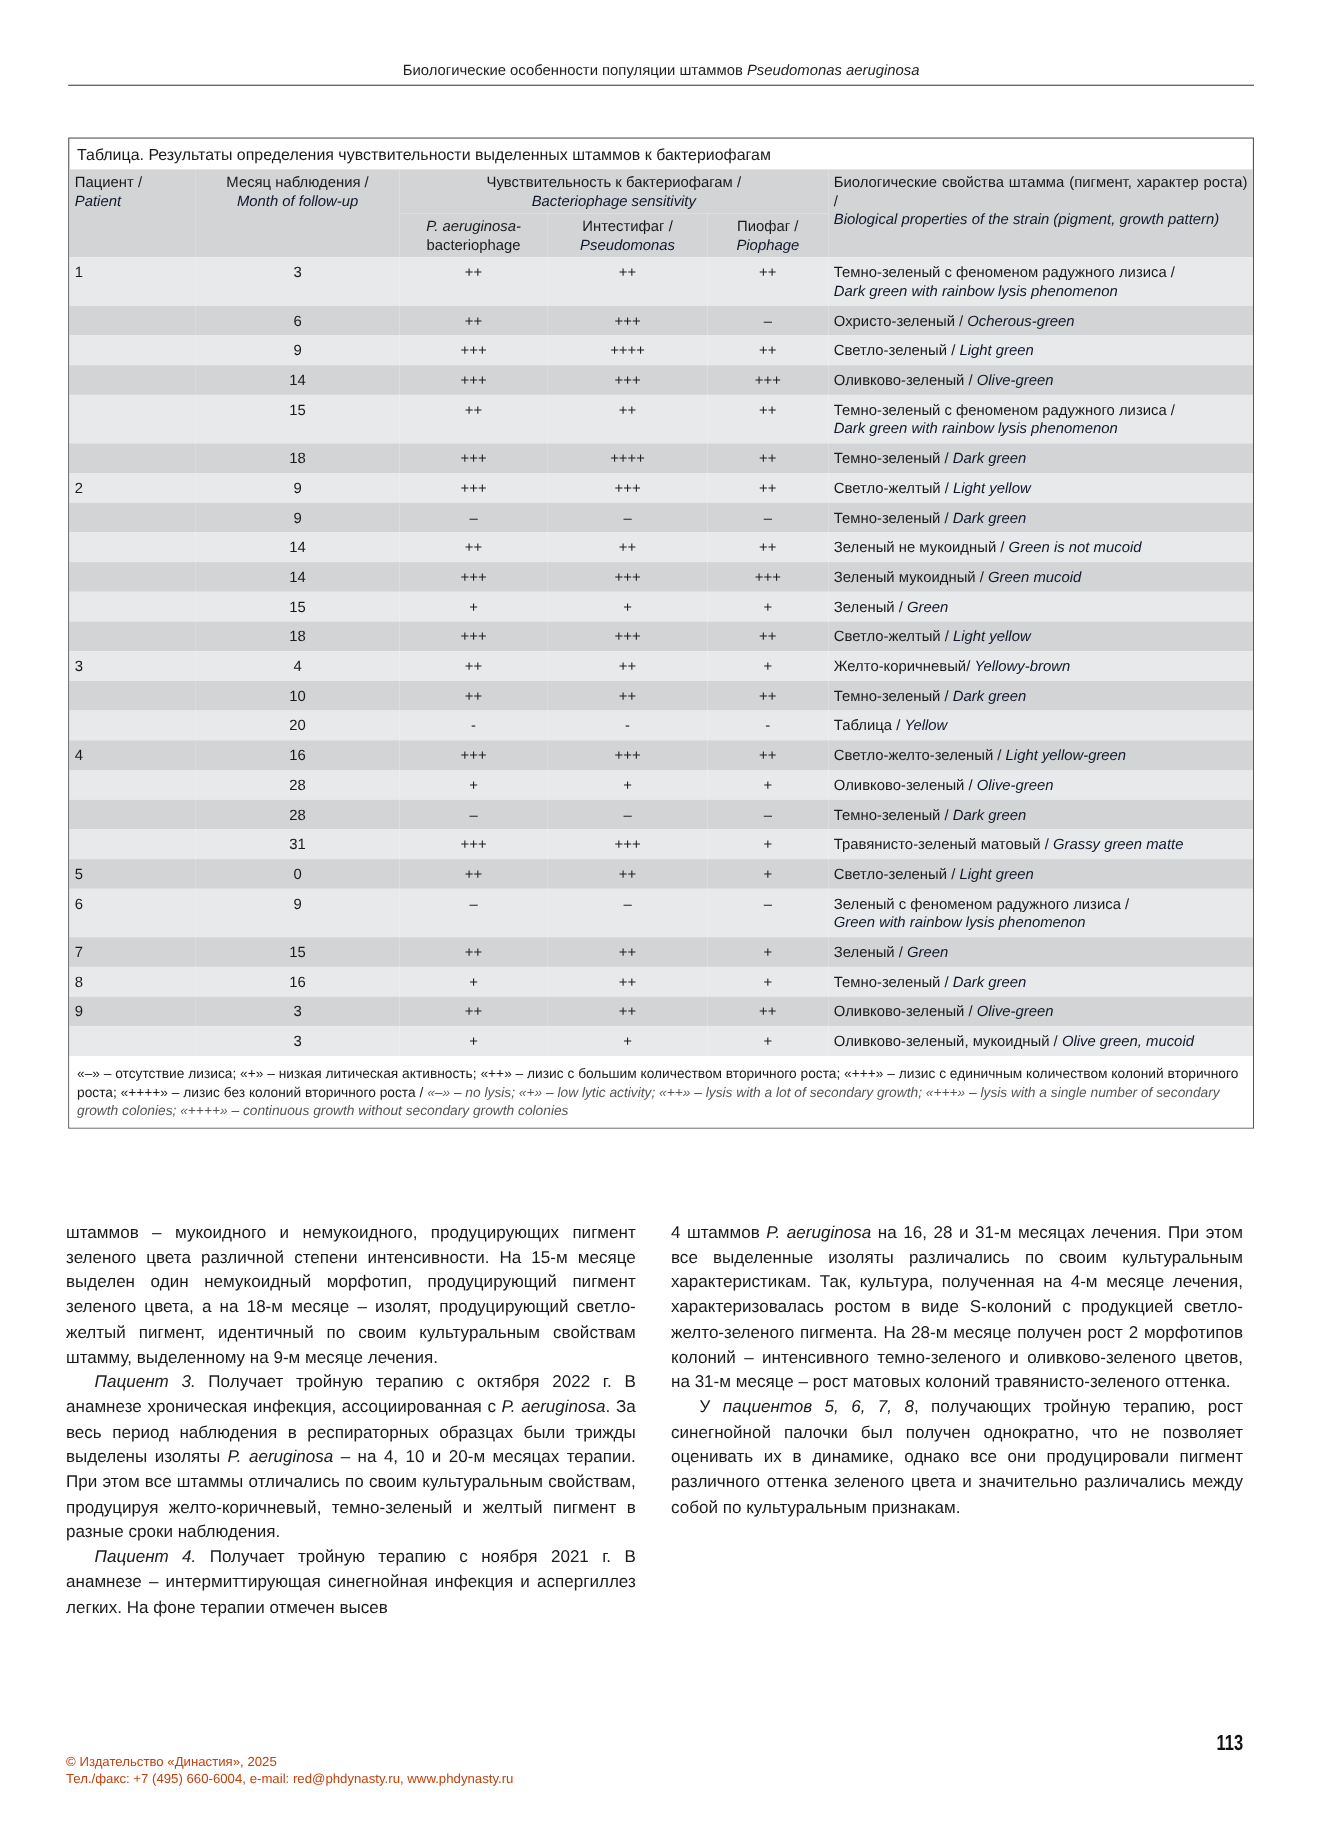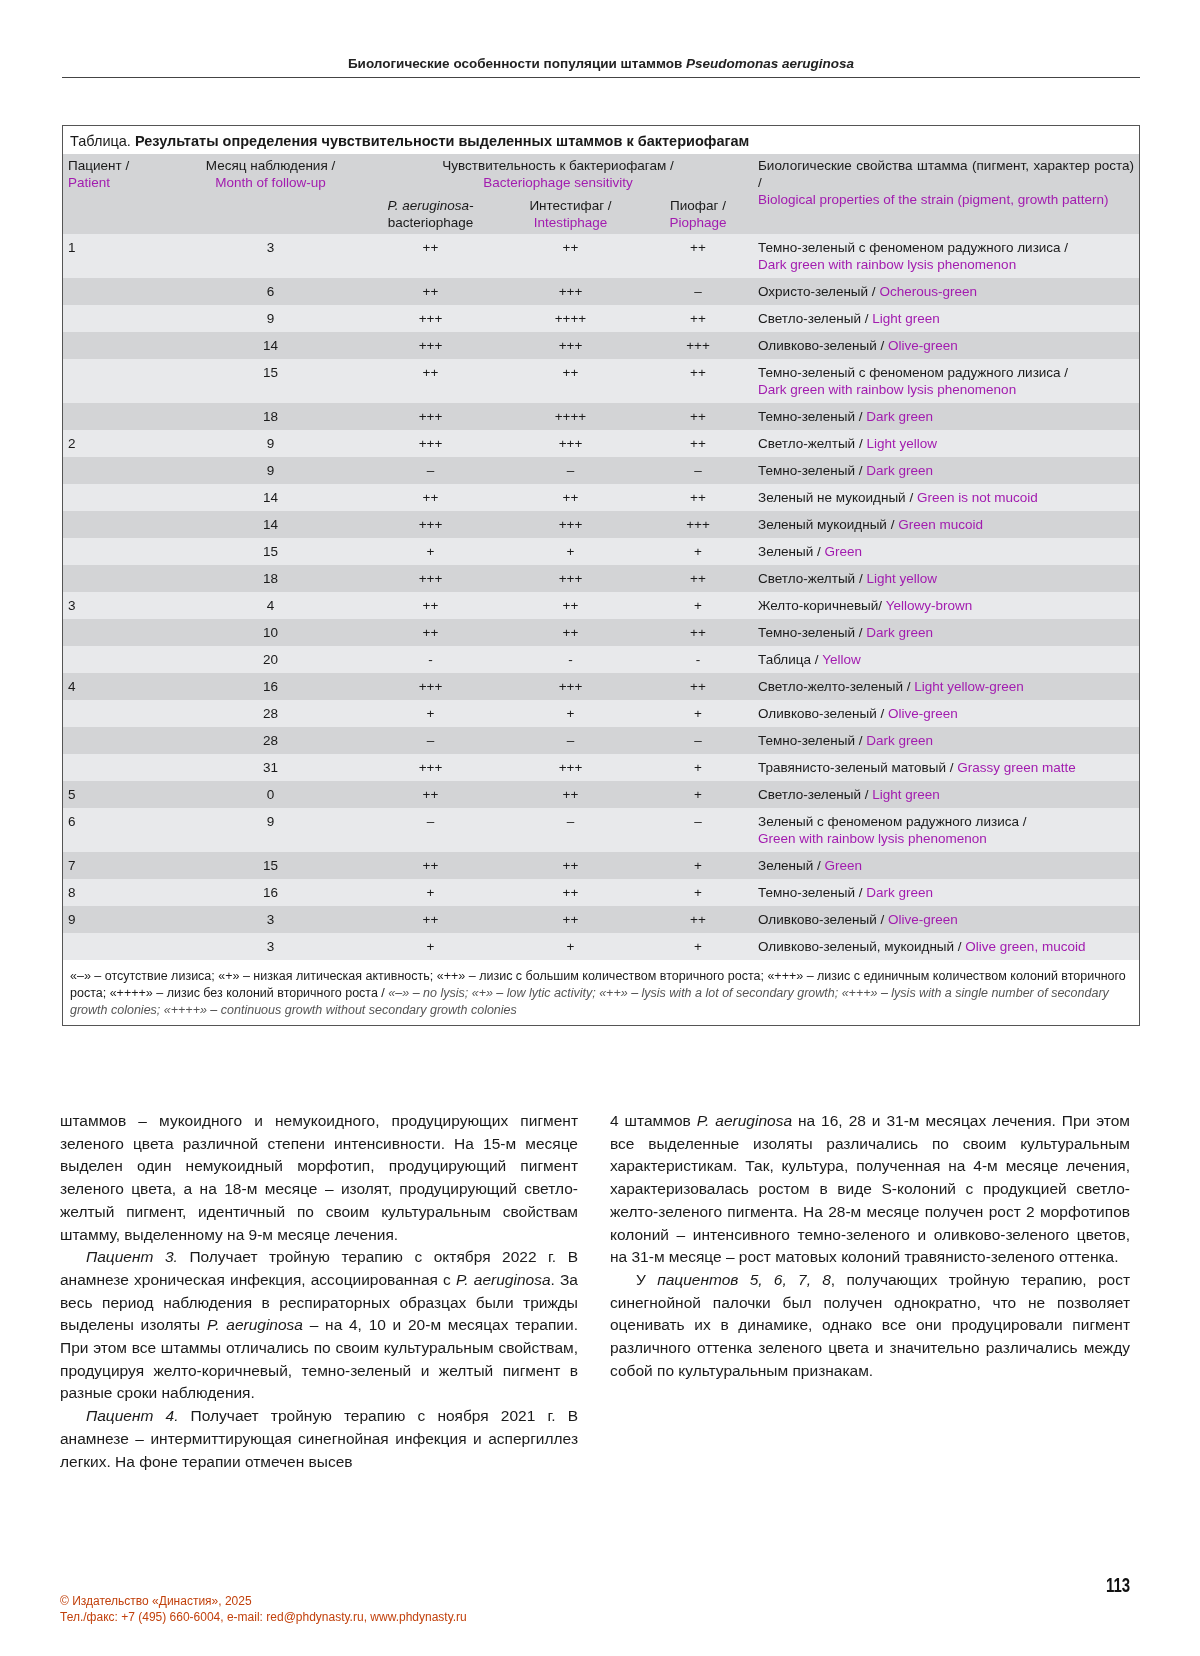--- a/index.html
+++ b/index.html
@@ -1,27 +1,27 @@
 <!DOCTYPE html>
 <html><head>
 <meta charset="utf-8">
 <style>
   html, body { margin:0; padding:0; background:#ffffff; }
   body { width:1200px; height:1656px; position:relative; font-family:"Liberation Sans", sans-serif; color:#1a1a1a; }
-  .running-head { position:absolute; left:62px; top:56px; width:1078px; text-align:center; font-size:13.5px; color:#222;font-weight:bold; }
+  .running-head { position:absolute; left:62px; top:56px; width:1078px; text-align:center; font-size:13.5px; color:#222; }
   .running-head .ru { padding-bottom:6px; border-bottom:1.5px solid #444; }
   .running-head .en { padding-top:7px; font-style:italic; }
   .table-box { position:absolute; left:62px; top:125px; width:1076px; border:1.5px solid #555; background:#fff; }
   .caption { padding:7px 7px 4px 7px; font-size:14.5px; line-height:17px; }
   .caption .en { font-style:italic; color:#555; }
-  .caption b { font-weight:bold; }
+  .caption b { font-weight:normal; }
   table { width:100%; border-collapse:collapse; font-size:13.5px; }
   thead tr { background:#d3d4d6;margin-top:44px; }
   th { font-weight:normal; text-align:left; vertical-align:top; padding:3px 5px; line-height:17px; }
-  th .en, td .en { color:#a21caf; }
+  th .en, td .en { font-style:italic; color:#0f172a; }
   th.c { text-align:center; }
   td { vertical-align:top; padding:5px 5px; line-height:17px; }
   td.c { text-align:center; }
   tbody tr:nth-child(odd) { background:#e8e9eb; }
   tbody tr:nth-child(even) { background:#d3d4d6; }
   .col-pat { width:105px; }
   .col-mon { width:175px; }
   .col-a { width:125px; }
   .col-b { width:135px; }
   .col-c { width:100px; }
@@ -67,21 +67,21 @@
             <div class="en">Biological properties of the strain (pigment, growth pattern)</div>
           </th>
       </tr>
       <tr>
         <th class="col-a c">
             <div><i>P. aeruginosa-</i></div>
             <div>bacteriophage</div>
           </th>
         <th class="col-b c">
             <div>Интестифаг /</div>
-            <div class="en">Intestiphage</div>
+            <div class="en">Pseudomonas</div>
           </th>
         <th class="col-c c">
             <div>Пиофаг /</div>
             <div class="en">Piophage</div>
           </th>
       </tr>
     </thead>
     <tbody id="tbody">
         <tr>
           <td>1</td>

